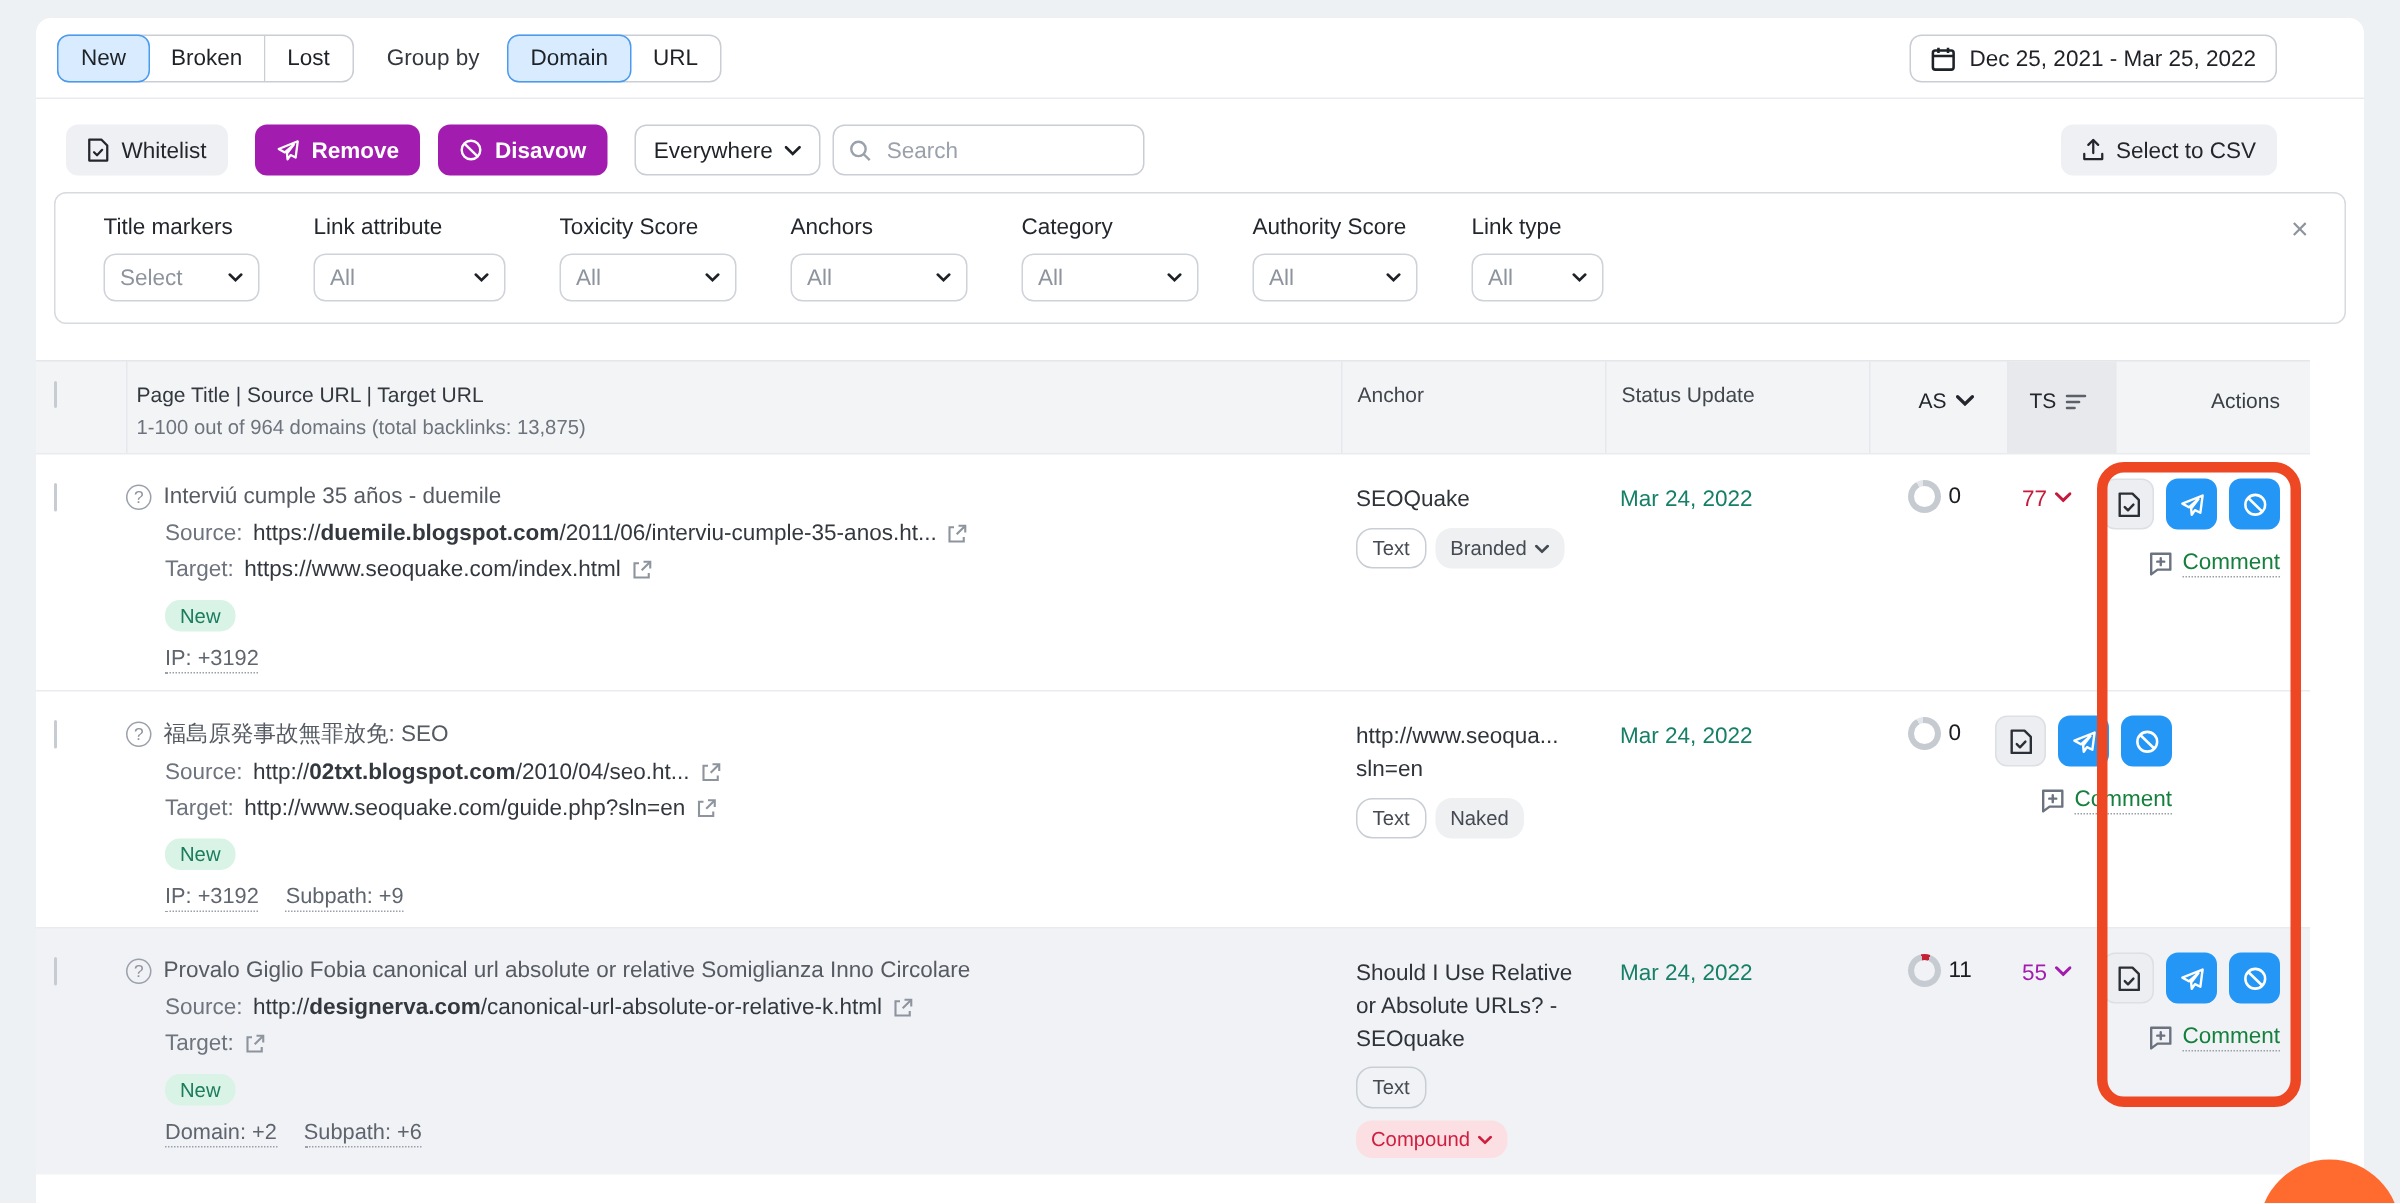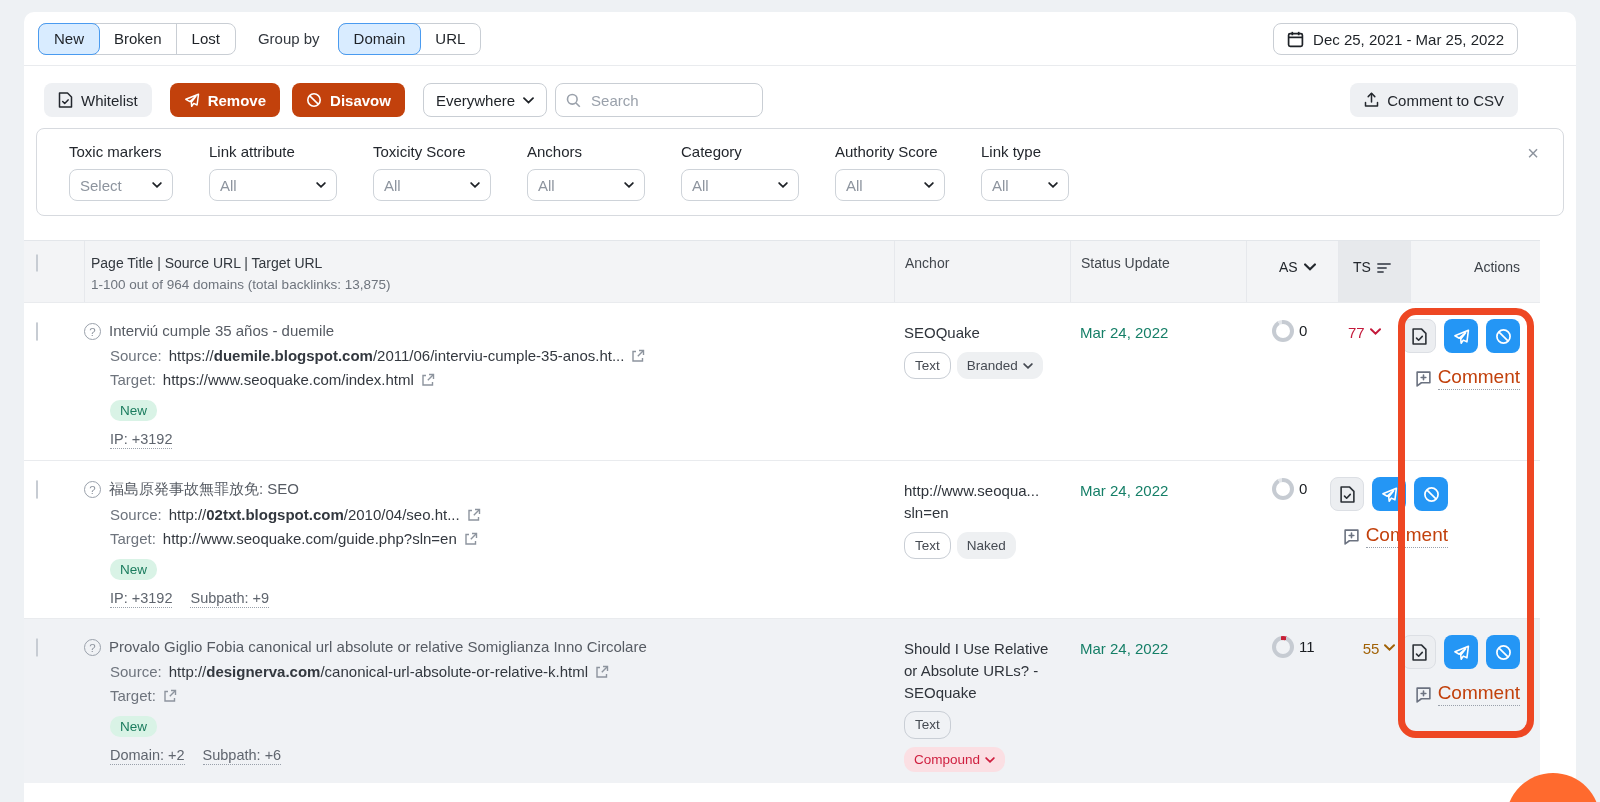--- a/index.html
+++ b/index.html
@@ -14,21 +14,21 @@
   .seg + .seg{ }
   .seg--off + .seg--off{border-left:1px solid #c9ced4; border-radius:0 8px 8px 0;}
   .seg--on{background:#d9ecff; border-color:#4a9bf0; z-index:2;}
   .tb1-label{font-size:15px; color:#33383f; margin:0 18px 0 22px;}
   .date-btn{position:absolute; right:58px; top:11px; height:32px; display:flex; align-items:center; gap:9px; border:1px solid #c9ced4; border-radius:8px; padding:0 13px; font-size:15px; color:#1e2227; background:#fff; box-sizing:border-box;}
 
   
   .tb2{position:absolute; left:0; top:66px; width:100%; height:44px; display:flex; align-items:center; padding-left:20px; box-sizing:border-box;}
   .btn{height:34px; display:inline-flex; align-items:center; gap:8px; border-radius:8px; padding:0 14px; font-size:15px; box-sizing:border-box; cursor:pointer; border:none;}
   .btn-gray{background:#eef0f3; color:#23272d;}
-  .btn-blue{background:#c2410c; color:#fff; font-weight:700;}
+  .btn-blue{background:#a21caf; color:#fff; font-weight:700;}
   .btn-disabled{background:#e7e9ed; color:#a7adb5;}
   .mr8{margin-right:8px;} .mr12{margin-right:12px;} .mr18{margin-right:18px;}
   .select-box{height:34px; display:inline-flex; align-items:center; gap:8px; border:1px solid #c9ced4; border-radius:8px; padding:0 12px; font-size:15px; color:#1e2227; background:#fff; box-sizing:border-box;}
   .search-box{height:34px; width:208px; display:inline-flex; align-items:center; gap:8px; border:1px solid #c9ced4; border-radius:8px; padding:0 10px; background:#fff; box-sizing:border-box;}
   .search-box input{border:none; outline:none; font-size:15px; color:#1e2227; width:150px; font-family:"Liberation Sans",sans-serif; background:transparent;}
   .search-box input::placeholder{color:#9aa1ab;}
   .export-btn{position:absolute; right:58px; top:5px;}
 
   
   .filter-panel{position:absolute; left:12px; top:116px; width:1528px; height:88px; border:1px solid #d7dadf; border-radius:8px; box-sizing:border-box; padding:14px 0 0 32px; display:flex; gap:36px; background:#fff;}
@@ -83,29 +83,29 @@
 
   .status-cell{padding:21px 0 0 10px; font-size:15px; color:#157f67;}
   .as-cell{display:flex; align-items:flex-start; gap:5px; padding:17px 0 0 26px;}
   .donut{position:relative; width:22px; height:22px; border-radius:50%; flex:none;}
   .donut::after{content:''; position:absolute; inset:4px; border-radius:50%; background:var(--hole,#fff);}
   .donut--empty{background:conic-gradient(from -30deg, #e3e6ea 0deg 24deg, #c6cbd2 24deg 360deg);}
   .donut--low{background:conic-gradient(from -12deg, #c62036 0deg 32deg, #c6cbd2 32deg 360deg);}
   .as-num{font-size:15px; color:#1a1d21; margin-top:2px;}
   .ts-cell{padding:21px 0 0 10px; display:flex; align-items:center; gap:5px; font-size:15px; align-items:flex-start;}
   .ts--red{color:#c41a3b;}
-  .ts--orange{color:#a16207;justify-content:center;}
+  .ts--orange{color:#a21caf;}
   .ts-chev{margin-top:4px;}
 
   .actions-cell{padding:16px 20px 0 0; display:flex; flex-direction:column; align-items:flex-end;}
   .act-btns{display:flex; gap:8px;}
   .icon-btn{width:34px; height:34px; border-radius:8px; display:flex; align-items:center; justify-content:center; cursor:pointer; box-sizing:border-box;}
   .icon-btn--gray{background:#eceef1; border:1px solid #dcdfe4; color:#2b3036;}
   .icon-btn--blue{background:#2496f5; color:#fff;}
-  .comment-btn{margin-top:13px; display:flex; align-items:center; gap:6px; color:#c2410c; font-size:19px; cursor:pointer;}
+  .comment-btn{margin-top:13px; display:flex; align-items:center; gap:6px; color:#15803d; font-size:15px; cursor:pointer;}
   .comment-btn .lbl{border-bottom:1px dotted #9aa1ab; padding-bottom:1px;}
 
   
   .highlight-box{position:absolute; left:1398px; top:308px; width:136px; height:430px; border:7px solid #ee4723; border-radius:18px; box-sizing:border-box; pointer-events:none; z-index:5;}
   .fab{position:absolute; left:1506px; top:773px; width:94px; height:94px; border-radius:50%; background:#ff6a2e; z-index:4;}
 
   .ic{flex:none; display:block;}
 </style>
 </head>
 <body>
@@ -168,27 +168,27 @@
             <line x1="10" y1="10" x2="13.8" y2="13.8"></line>
           </svg>
         <input type="text" placeholder="Search" style="">
       </div>
       <button class="btn btn-gray export-btn">
         <svg class="ic" width="15" height="16" viewBox="0 0 15 16" fill="none" stroke="#23272d" stroke-width="1.5" stroke-linecap="round" stroke-linejoin="round">
             <path d="M7.5 10V1.5"></path>
             <path d="M4.2 4.6 7.5 1.3l3.3 3.3"></path>
             <path d="M1.5 10.5v3.5h12v-3.5"></path>
           </svg>
-        <span>Comment to CSV</span>
+        <span>Select to CSV</span>
       </button>
     </div>
 
     <div class="filter-panel" id="filterPanel">
       <div class="fgroup">
-          <div class="flabel">Toxic markers</div>
+          <div class="flabel">Title markers</div>
           <div class="fselect" style="width: 104px;">
             <span>Select</span>
             <svg width="10" height="6" viewBox="0 0 11 7" fill="none" stroke="#1e2227" stroke-width="2" stroke-linecap="round" style="display:block">
               <path d="M1 1.2 5.5 5.6 10 1.2"></path>
             </svg>
           </div>
         </div>
         <div class="fgroup">
           <div class="flabel">Link attribute</div>
           <div class="fselect" style="width: 128px;">

